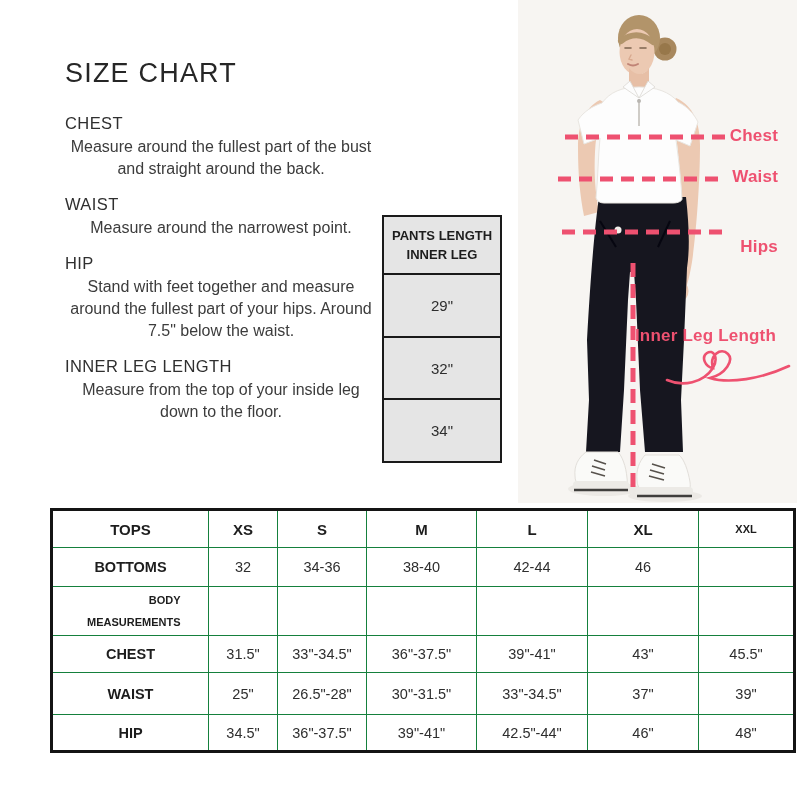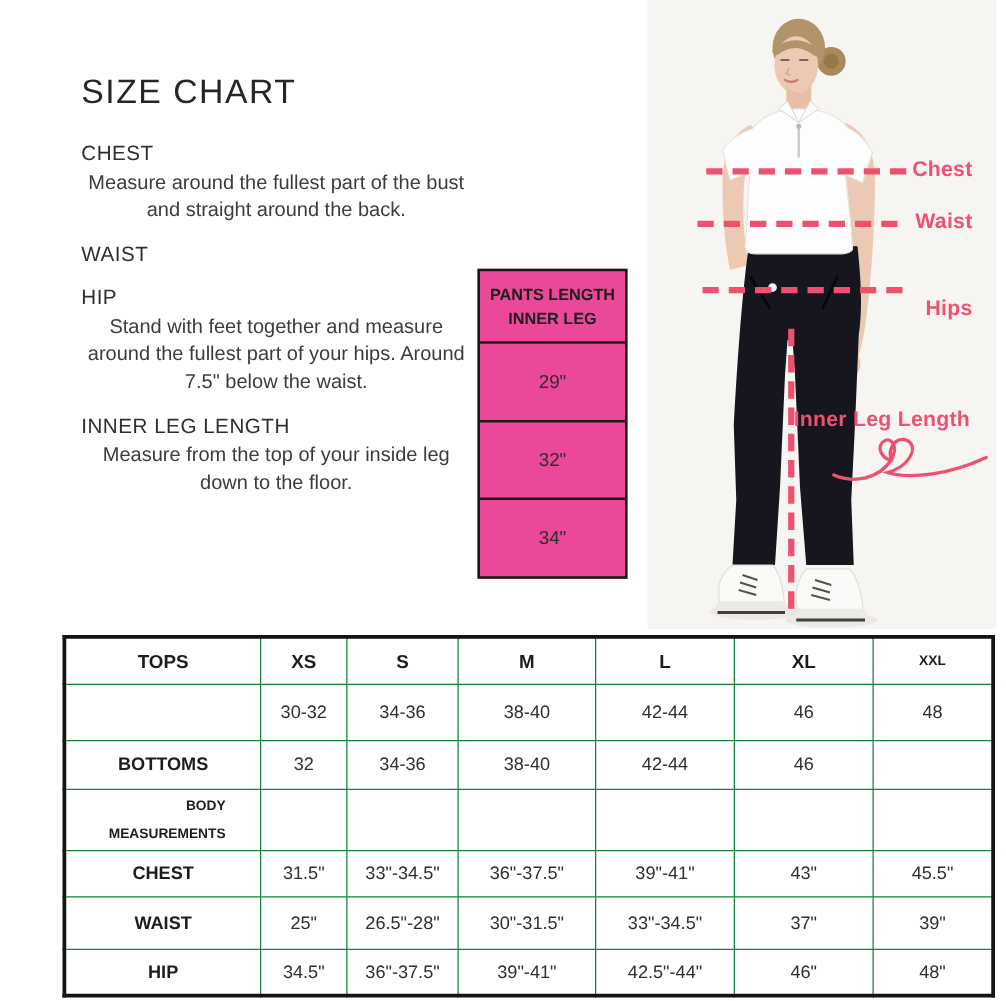--- a/index.html
+++ b/index.html
@@ -18,21 +18,21 @@
     letter-spacing:.4px; color:#2f2f2f;
   }
   .instructions h2:first-child { margin-top:0; }
   .instructions p {
     margin:0; font-size:16px; line-height:22px; color:#3c3c3c; font-weight:400;text-align:center;
   }
   
   .pants-table {
     position:absolute; left:382px; top:215px; width:120px; height:248px;
     border:2px solid #1a1a1a; box-sizing:border-box;
-    display:flex; flex-direction:column; background:#ec4899;
+    display:flex; flex-direction:column; background:#e5e5e5;
   }
   .pants-table .pt-header {
     height:58px; border-bottom:2px solid #1a1a1a; box-sizing:border-box;
     display:flex; flex-direction:column; align-items:center; justify-content:center;
     font-size:13px; font-weight:700; line-height:19px; color:#1d1d1d; text-align:center;
   }
   .pants-table .pt-cell {
     flex:1; display:flex; align-items:center; justify-content:center;
     font-size:15px; color:#2e2e2e; border-bottom:2px solid #1a1a1a; box-sizing:border-box;
   }
@@ -75,20 +75,21 @@
 <body>
 
 <div class="page">
 
   <h1 class="title">SIZE CHART</h1>
 
   <div class="instructions">
     <h2>CHEST</h2>
     <p>Measure around the fullest part of the bust and straight around the back.</p>
     <h2>WAIST</h2>
+    <p>Measure around the narrowest point.</p>
     <h2>HIP</h2>
     <p>Stand with feet together and measure around the fullest part of your hips. Around 7.5" below the waist.</p>
     <h2>INNER LEG LENGTH</h2>
     <p>Measure from the top of your inside leg down to the floor.</p>
   </div>
 
   <div class="pants-table">
     <div class="pt-header">
       <span>PANTS LENGTH</span>
       <span>INNER LEG</span>
@@ -173,29 +174,20 @@
     <tbody>
         <tr style="height:38px">
       <th>TOPS</th>
       <th>XS</th>
       <th>S</th>
       <th>M</th>
       <th>L</th>
       <th>XL</th>
       <th class="small">XXL</th>
     </tr>
-    <tr style="height:45px">
-      <td class="rowlabel"></td>
-      <td>30-32</td>
-      <td>34-36</td>
-      <td>38-40</td>
-      <td>42-44</td>
-      <td>46</td>
-      <td>48</td>
-    </tr>
     <tr style="height:39px">
       <td class="rowlabel">BOTTOMS</td>
       <td>32</td>
       <td>34-36</td>
       <td>38-40</td>
       <td>42-44</td>
       <td>46</td>
       <td></td>
     </tr>
     <tr style="height:48px">

